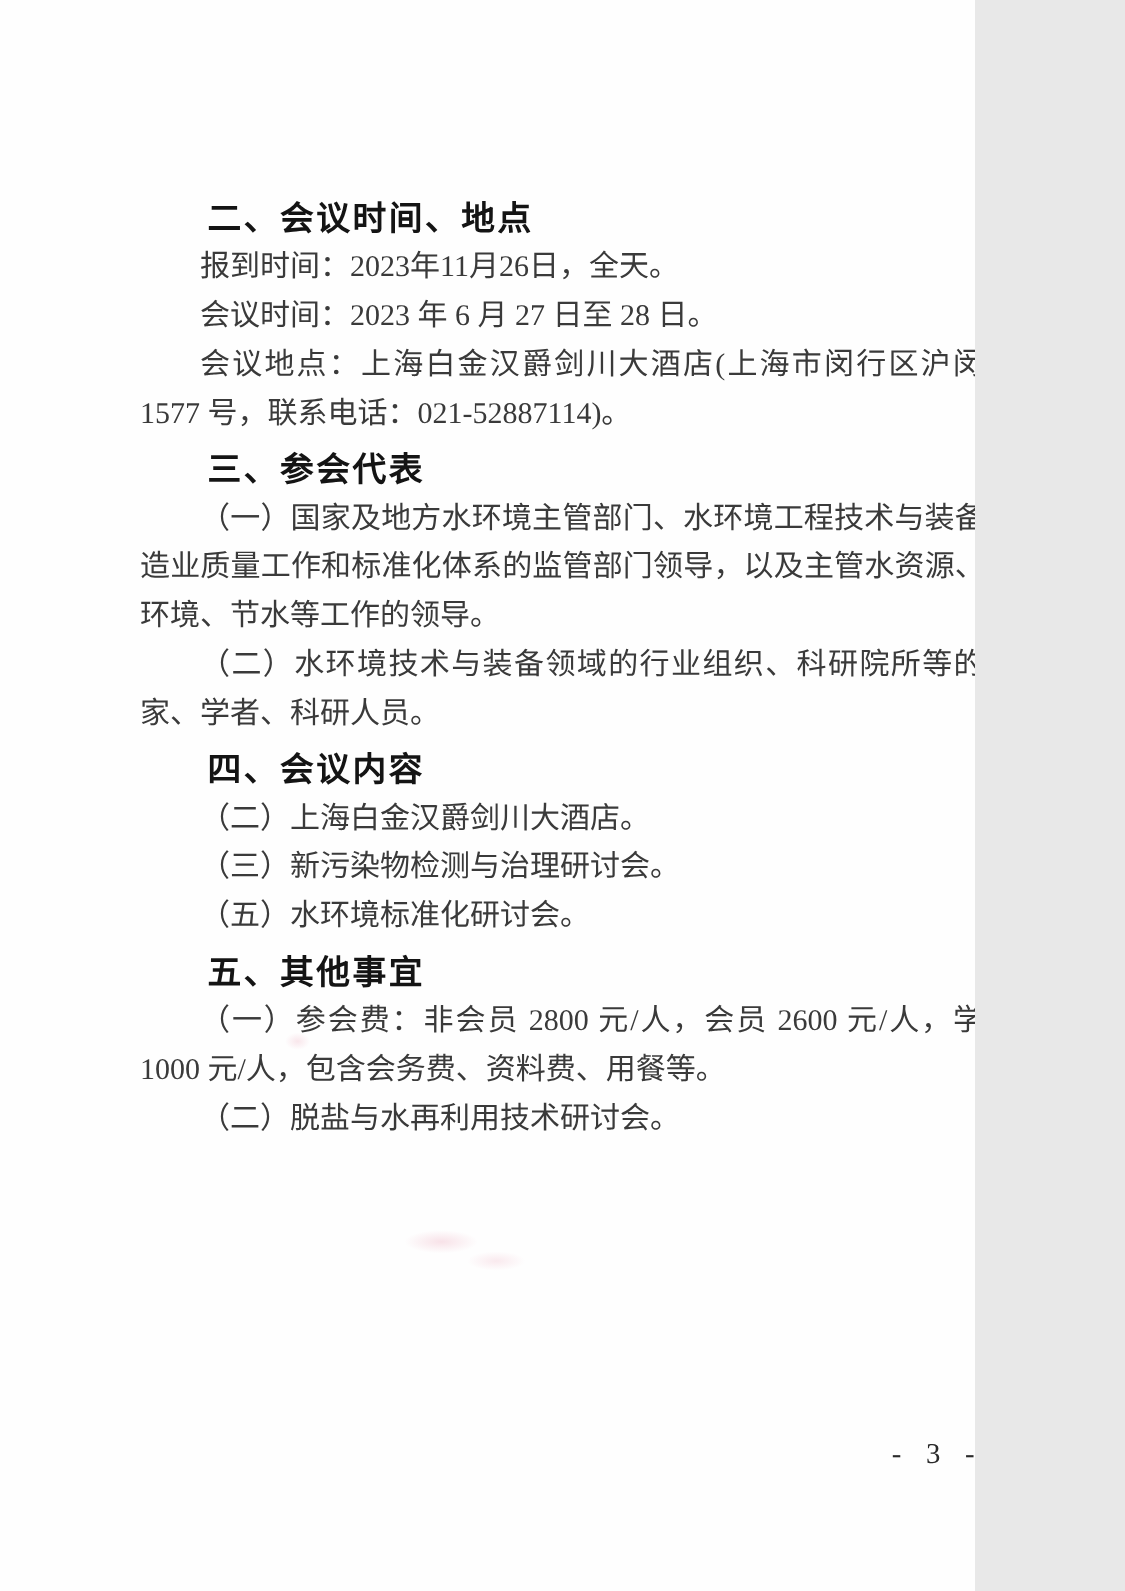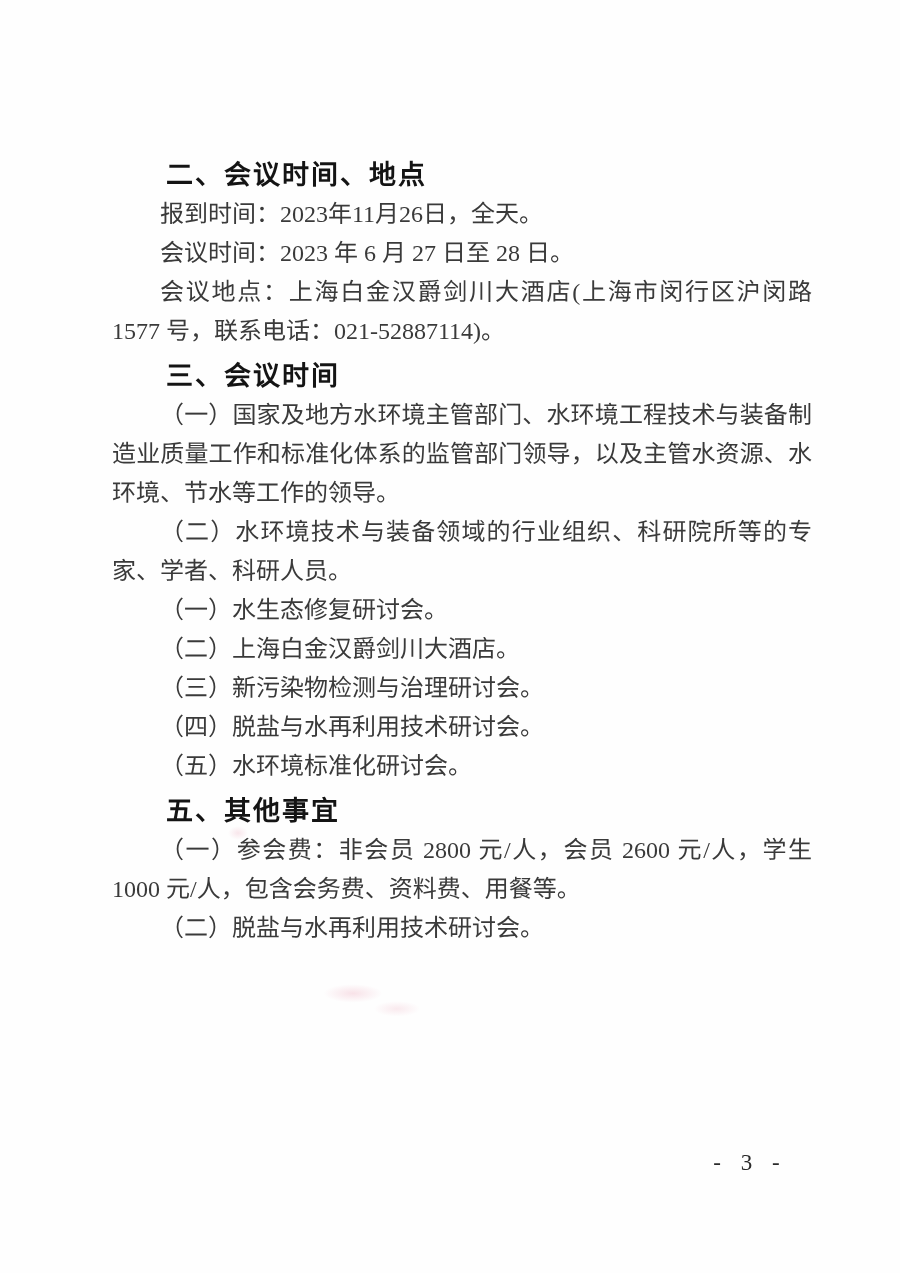--- a/index.html
+++ b/index.html
@@ -9,24 +9,25 @@
     --paper:#fefefe;
   }
   html,body{margin:0;padding:0;}
   body{
     width:900px;height:1273px;
     background:#e8e8e8;
     font-family:"Liberation Serif","DejaVu Serif",serif;
   }
   .page{
     position:relative;
-    width:900px;height:1273px;
+    width:756px;height:1273px;
     background:var(--paper);
     overflow:hidden;
     color:var(--body-ink);
+    padding-left:24px;
   }
   .doc{
     position:absolute;
     left:112px;top:150px;
     width:700px;
   }
   .doc p{
     margin:0;
     font-size:24px;
     line-height:39px;
@@ -76,30 +77,29 @@
   <div class="doc">
 
     <section>
       <h2>二、会议时间、地点</h2>
       <p>报到时间：2023年11月26日，全天。</p>
       <p>会议时间：2023 年 6 月 27 日至 28 日。</p>
       <p>会议地点：上海白金汉爵剑川大酒店(上海市闵行区沪闵路 1577 号，联系电话：021-52887114)。</p>
     </section>
 
     <section>
-      <h2>三、会议时间</h2>
+      <h2>三、参会代表</h2>
       <p>（一）国家及地方水环境主管部门、水环境工程技术与装备制造业质量工作和标准化体系的监管部门领导，以及主管水资源、水环境、节水等工作的领导。</p>
       <p>（二）水环境技术与装备领域的行业组织、科研院所等的专家、学者、科研人员。</p>
     </section>
 
     <section>
-      <p>（一）水生态修复研讨会。</p>
+      <h2>四、会议内容</h2>
       <p>（二）上海白金汉爵剑川大酒店。</p>
       <p>（三）新污染物检测与治理研讨会。</p>
-      <p>（四）脱盐与水再利用技术研讨会。</p>
       <p>（五）水环境标准化研讨会。</p>
     </section>
 
     <section>
       <h2>五、其他事宜</h2>
       <p>（一）参会费：非会员 2800 元/人，会员 2600 元/人，学生 1000 元/人，包含会务费、资料费、用餐等。</p>
       <p>（二）脱盐与水再利用技术研讨会。</p>
     </section>
 
   </div>

